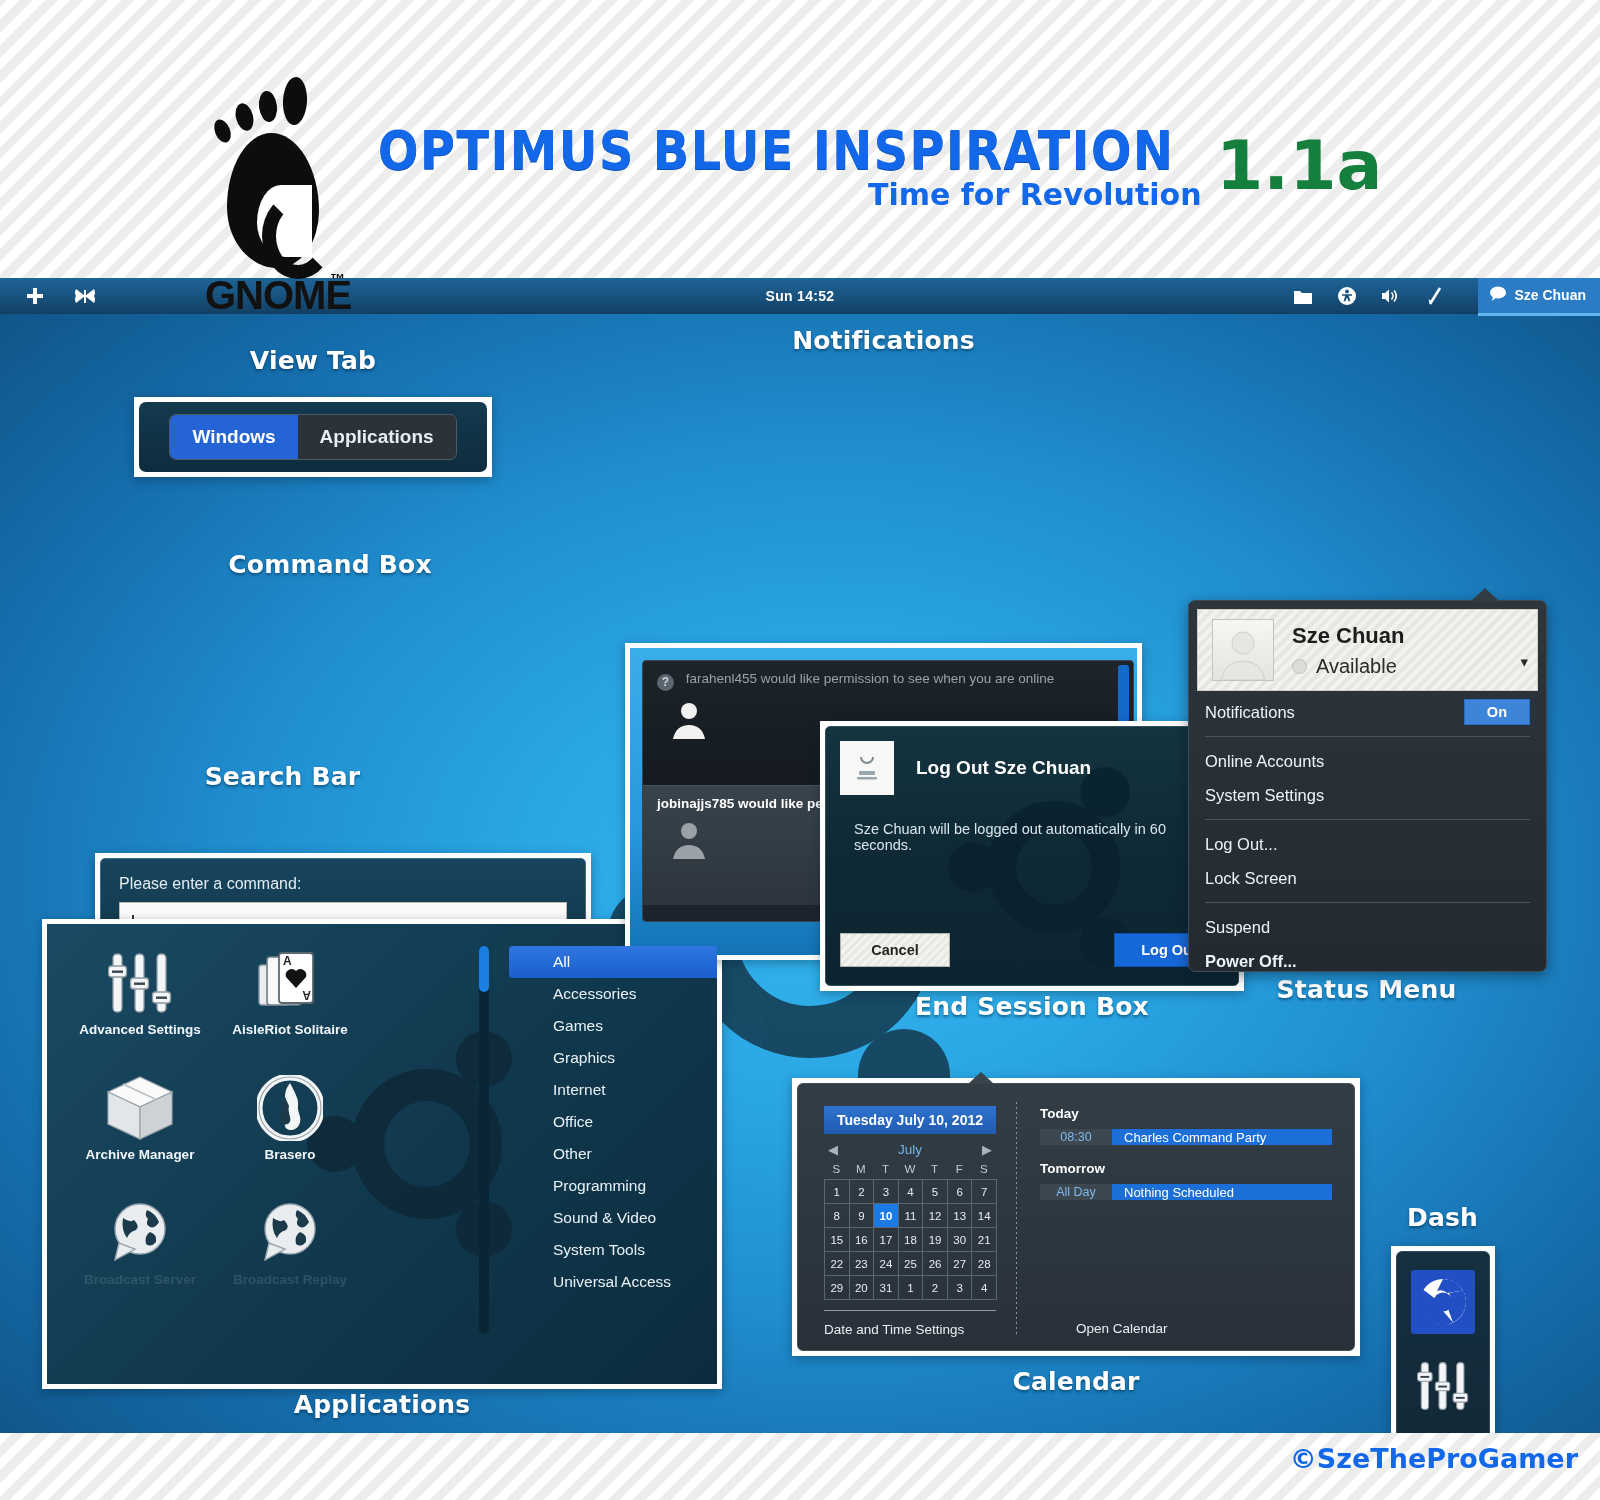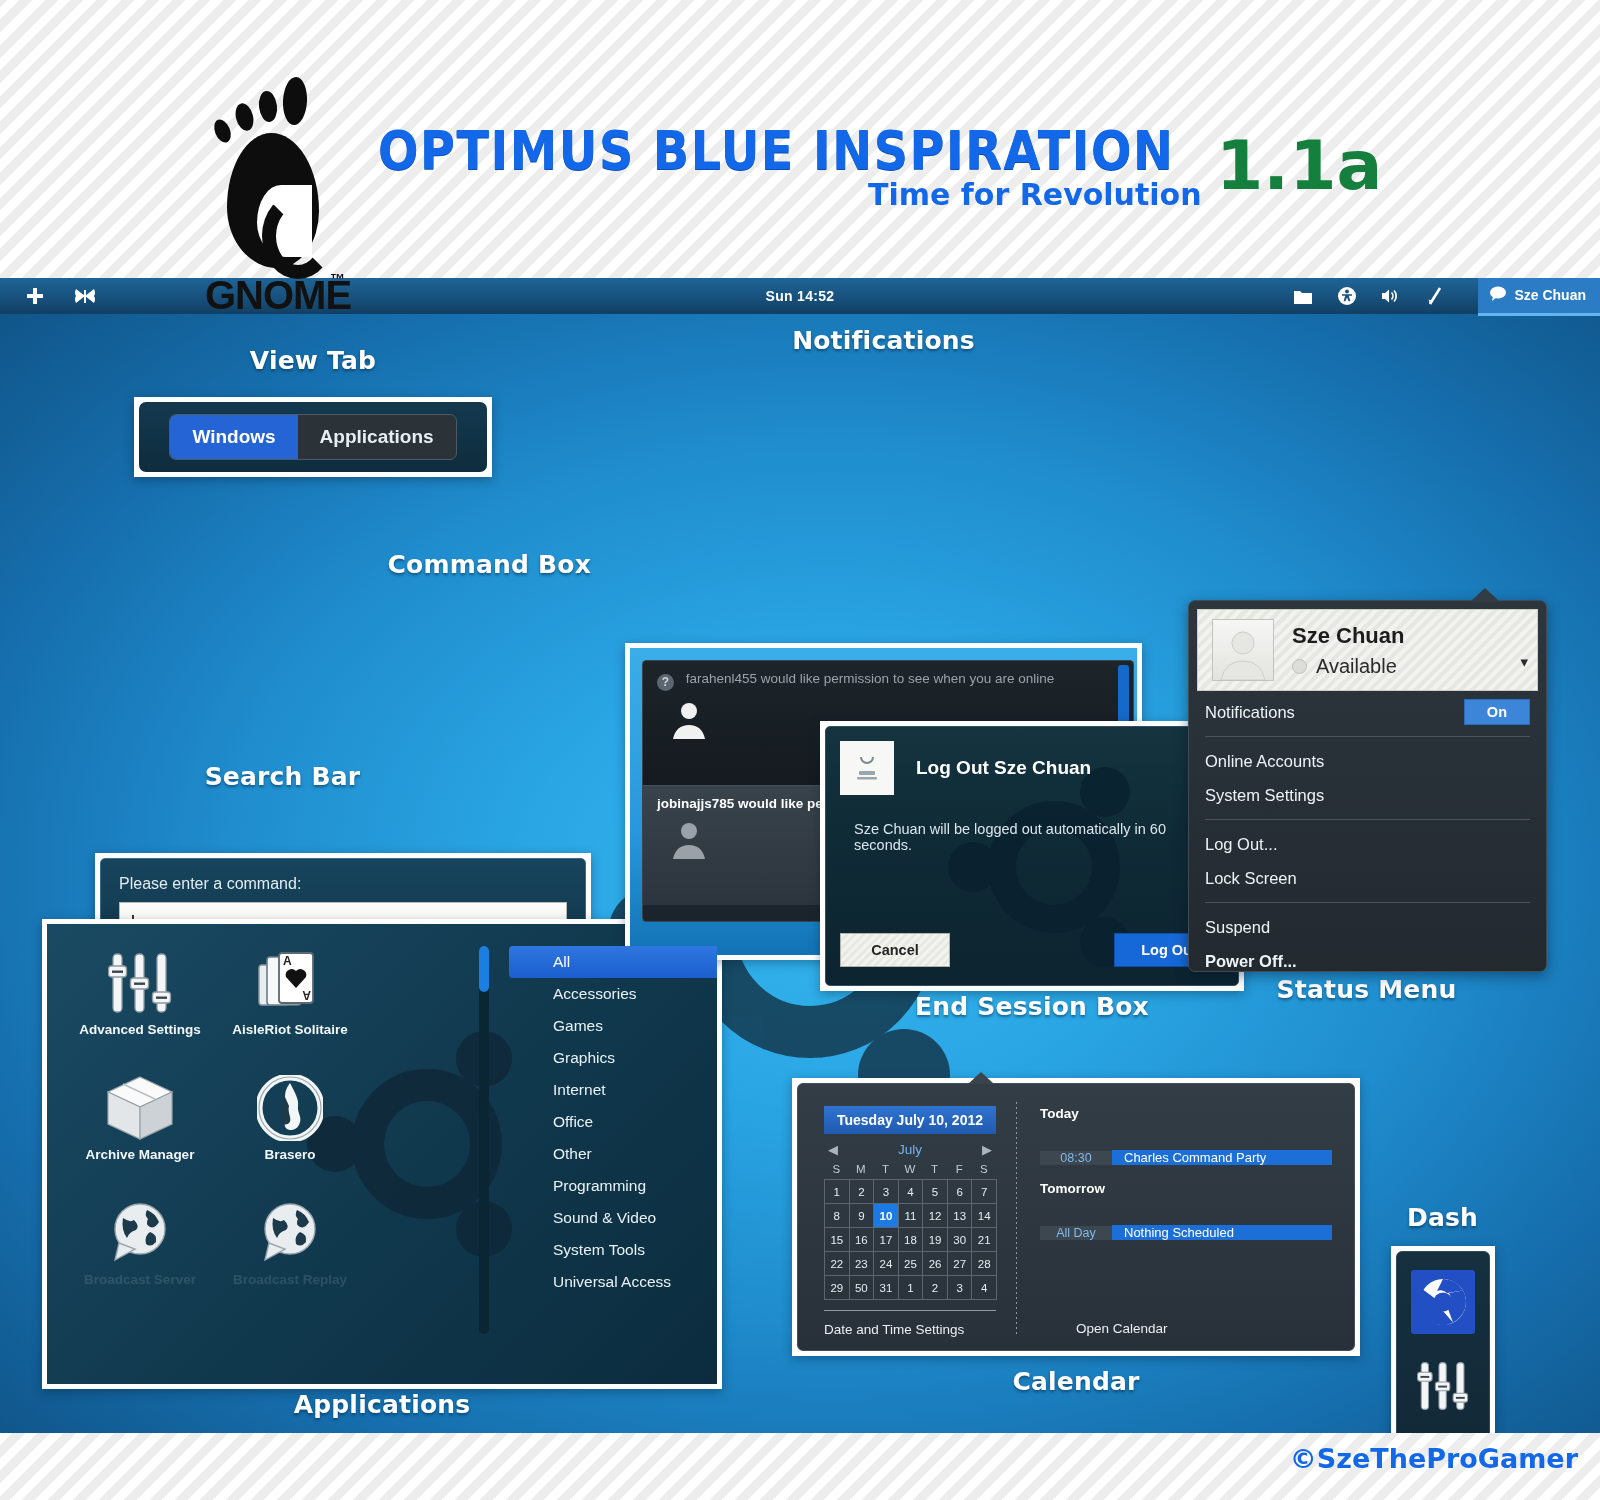--- a/index.html
+++ b/index.html
@@ -215,39 +215,39 @@
   .cal-grid{width:172px;margin-top:4px;display:grid;grid-template-columns:repeat(7,1fr);
     border-left:1px solid #5c666e;border-top:1px solid #5c666e;}
   .cal-grid b{border-right:1px solid #5c666e;border-bottom:1px solid #5c666e;height:23px;
     display:flex;align-items:center;justify-content:center;color:#e6edf1;font-size:11.5px;font-weight:normal;
     cursor:pointer;}
   .cal-grid b.sel{background:#1c7ae4;color:#fff;font-weight:bold;}
   .cal-hr{width:172px;height:1px;background:#8e99a0;margin-top:10px;}
   .cal-link{color:#e9eff3;font-size:13.5px;margin-top:11px;cursor:pointer;}
   .cal-right{flex:1;padding:22px 22px 0 30px;box-sizing:border-box;}
   .cal-sect{color:#fff;font-size:13.5px;font-weight:bold;}
-  .cal-ev{display:flex;margin-top:8px;margin-bottom:16px;height:36px;align-items:flex-end;}
+  .cal-ev{display:flex;margin-top:8px;margin-bottom:16px;height:16px;}
   .cal-ev .tm{width:72px;background:#3d474f;color:#7fb9ee;font-size:12.5px;display:flex;
     align-items:center;justify-content:center;}
   .cal-ev .tx{flex:1;background:#1d6fd8;color:#fff;font-size:13px;display:flex;align-items:center;
     padding-left:12px;}
   .cal-open{position:absolute;left:278px;bottom:14px;color:#e9eff3;font-size:13.5px;cursor:pointer;}
   
   #dash-frame{left:1391px;top:968px;width:104px;height:398px;}
   .dash-inner{width:100%;height:100%;background:linear-gradient(#16303f,#0d2230);
     border:1px solid #2e4b5c;border-radius:6px;box-sizing:border-box;display:flex;
     flex-direction:column;align-items:center;padding-top:18px;gap:20px;}
   .dash-ic{width:64px;height:64px;display:flex;align-items:center;justify-content:center;cursor:pointer;}
   .dash-ic.sel{background:#2250c4;border-radius:3px;}
   
   #watermark{position:absolute;right:22px;top:1443px;font-size:27px;font-weight:bold;color:#1268e8;
     font-family:"DejaVu Sans", sans-serif;z-index:9;}
   
   #lbl-viewtab{left:134px;top:68px;width:358px;}
-  #lbl-cmd{left:95px;top:272px;width:496px;text-align:right;}
+  #lbl-cmd{left:82px;top:272px;width:496px;}
   #lbl-search{left:95px;top:484px;width:375px;}
   #lbl-apps{left:42px;top:1112px;width:680px;}
   #lbl-notif{left:625px;top:48px;width:517px;}
   #lbl-end{left:820px;top:714px;width:424px;}
   #lbl-cal{left:792px;top:1089px;width:568px;}
   #lbl-status{left:1188px;top:697px;width:357px;}
   #lbl-dash{left:1360px;top:925px;width:165px;}
 </style>
 </head>
 <body>
@@ -660,21 +660,21 @@
           <b>30</b>
           <b>21</b>
           <b>22</b>
           <b>23</b>
           <b>24</b>
           <b>25</b>
           <b>26</b>
           <b>27</b>
           <b>28</b>
           <b>29</b>
-          <b>50</b>
+          <b>20</b>
           <b>31</b>
           <b>1</b>
           <b>2</b>
           <b>3</b>
           <b>4</b>
         </div>
         <div class="cal-hr"></div>
         <div class="cal-link">Date and Time Settings</div>
       </div>
       <div class="cal-dot-sep"></div>

